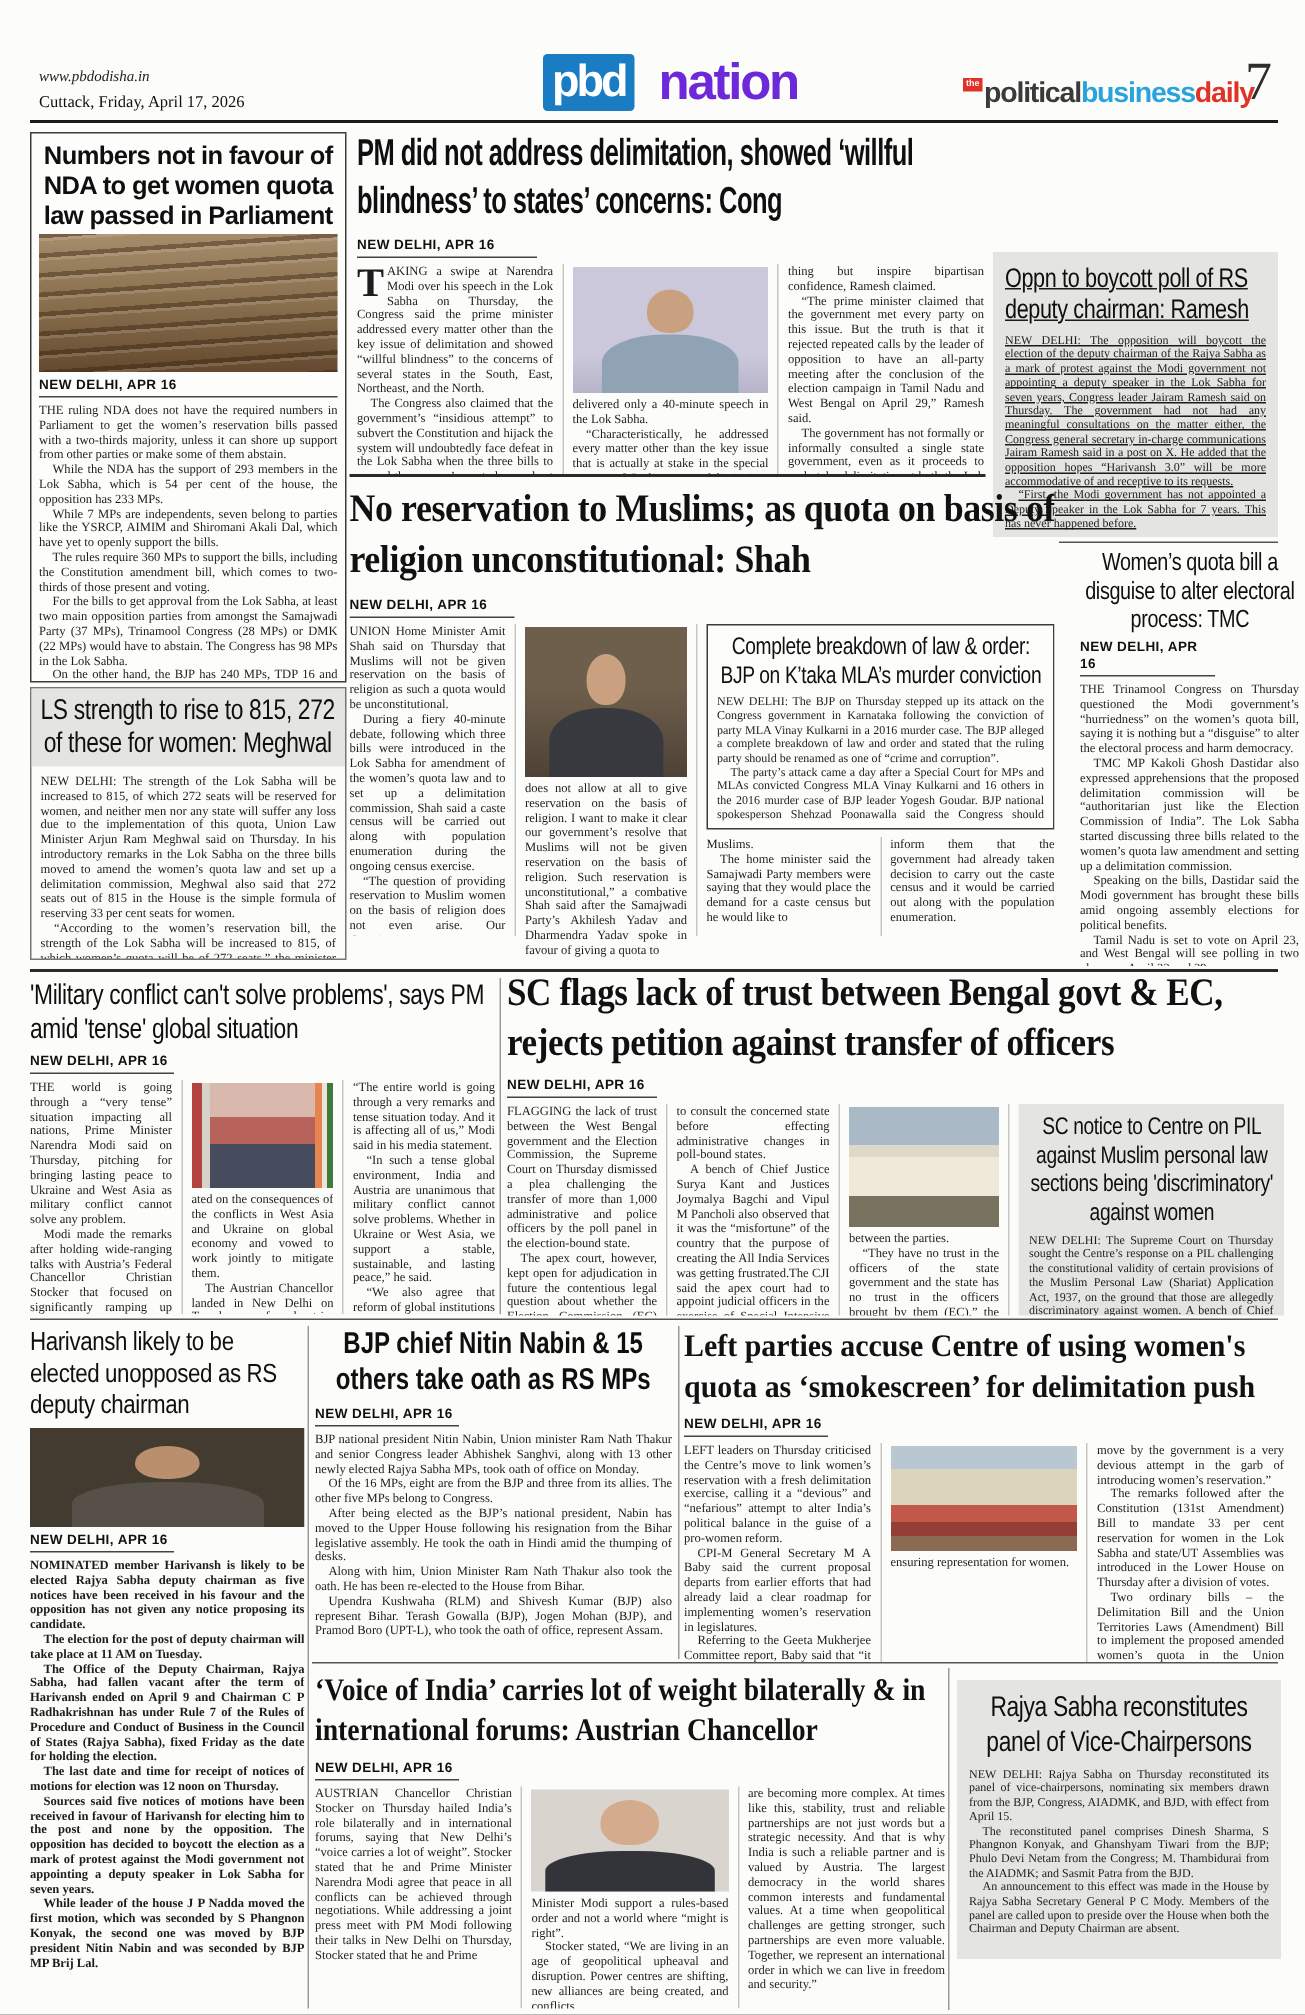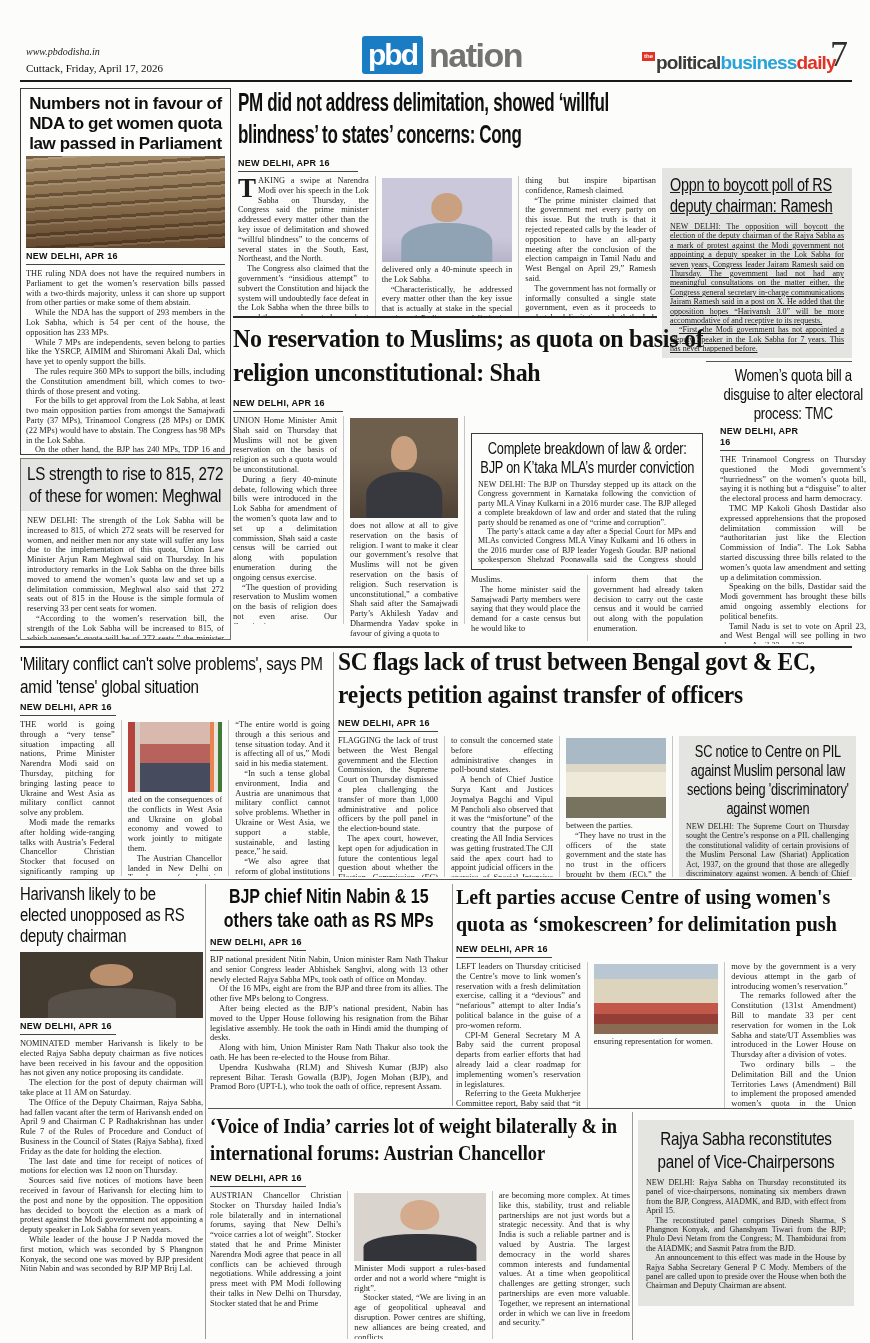--- a/index.html
+++ b/index.html
@@ -4,22 +4,22 @@
 <style>
   html,body{margin:0;padding:0;background:#888;}
   .page{position:relative;width:870px;height:1343px;background:#fcfcfa;margin:0 auto;overflow:hidden;
         font-family:"Liberation Serif",serif;color:#1b1b1b;}
   .abs{position:absolute;}
   
   .site{font:italic 10px/12px "Liberation Serif",serif;color:#222;}
   .place{font:11px/14px "Liberation Serif",serif;color:#111;margin-top:3px;}
   .logo-box{display:inline-block;background:#1a7dc4;color:#fff;font:bold 30px/38px "Liberation Sans",sans-serif;
             padding:0 6px;letter-spacing:-2px;border-radius:3px;vertical-align:middle;}
-  .logo-section{display:inline-block;color:#737373;font:bold 34px/38px "Liberation Sans",sans-serif;
-            letter-spacing:-1.5px;margin-left:6px;vertical-align:middle;}
+  .logo-section{display:inline-block;color:#6d28d9;font:bold 34px/38px "Liberation Sans",sans-serif;
+            letter-spacing:-1.5px;margin-left:16px;vertical-align:middle;}
   .brand{font:bold 19px/22px "Liberation Sans",sans-serif;letter-spacing:-.8px;white-space:nowrap;}
   .brand .the{display:inline-block;background:#e03226;color:#fff;font:bold 6px/7px "Liberation Sans",sans-serif;
             padding:1px 2px;vertical-align:top;margin-right:1px;letter-spacing:0;}
   .brand .pol{color:#3a3a3a;}
   .brand .bus{color:#29a3dc;}
   .brand .dly{color:#e03226;}
   .pageno{font:36px/40px "Liberation Serif",serif;color:#2e2e2e;}
   .mast-rule{background:#1a1a1a;height:2px;}
   
   .vr{background:#9a9a96;width:1px;}
@@ -153,21 +153,21 @@
           <p>During a fiery 40-minute debate, following which three bills were introduced in the Lok Sabha for amendment of the women’s quota law and to set up a delimitation commission, Shah said a caste census will be carried out along with population enumeration during the ongoing census exercise.</p>
           <p>“The question of providing reservation to Muslim women on the basis of religion does not even arise. Our Constitution</p>
         </div>
       <div class="col" style="max-width:108px;">
         <div class="ph ph-shah fig" style="height:100px;"></div>
         <div class="bd">
             <p>does not allow at all to give reservation on the basis of religion. I want to make it clear our government’s resolve that Muslims will not be given reservation on the basis of religion. Such reservation is unconstitutional,” a combative Shah said after the Samajwadi Party’s Akhilesh Yadav and Dharmendra Yadav spoke in favour of giving a quota to</p>
           </div>
       </div>
       <div class="col">
-        <div class="borderbox" style="padding:5px 6px;margin-top:17px;">
+        <div class="borderbox" style="padding:5px 6px;">
           <div class="hl hl-cond sx80c" style="font-size:16px;line-height:19px;text-align:center;">Complete breakdown of law &amp; order: BJP on K’taka MLA’s murder conviction</div>
           <div class="bd bd-sm" style="margin-top:3px;height:84px;">
               <p>NEW DELHI: The BJP on Thursday stepped up its attack on the Congress government in Karnataka following the conviction of party MLA Vinay Kulkarni in a 2016 murder case. The BJP alleged a complete breakdown of law and order and stated that the ruling party should be renamed as one of “crime and corruption”.</p>
               <p>The party’s attack came a day after a Special Court for MPs and MLAs convicted Congress MLA Vinay Kulkarni and 16 others in the 2016 murder case of BJP leader Yogesh Goudar. BJP national spokesperson Shehzad Poonawalla said the Congress should rename itself from INC to “CNC – crime and corruption”.</p>
             </div>
         </div>
         <div class="cols" style="margin-top:5px;height:66px;">
           <div class="col bd">
               <p>Muslims.</p>
               <p>The home minister said the Samajwadi Party members were saying that they would place the demand for a caste census but he would like to</p>
@@ -203,21 +203,21 @@
           <p>Modi made the remarks after holding wide-ranging talks with Austria’s Federal Chancellor Christian Stocker that focused on significantly ramping up bilateral ties in areas of trade, defence and infrastructure.</p>
         </div>
       <div class="col">
         <div class="ph ph-meet" style="height:70px;"></div>
         <div class="bd">
             <p>ated on the consequences of the conflicts in West Asia and Ukraine on global economy and vowed to work jointly to mitigate them.</p>
             <p>The Austrian Chancellor landed in New Delhi on Tuesday on a four-day trip. It is Stocker’s first official trip outside Europe and first trip by an Austrian Chancellor to India after four decades.</p>
           </div>
       </div>
       <div class="col bd">
-          <p>“The entire world is going through a this serious and tense situation today. And it is affecting all of us,” Modi said in his media statement.</p>
+          <p>“The entire world is going through a very remarks and tense situation today. And it is affecting all of us,” Modi said in his media statement.</p>
           <p>“In such a tense global environment, India and Austria are unanimous that military conflict cannot solve problems. Whether in Ukraine or West Asia, we support a stable, sustainable, and lasting peace,” he said.</p>
           <p>“We also agree that reform of global institutions is essential to address growing global challenges. And eradicating terrorism is our shared commitment,” Modi noted.</p>
         </div>
     </div>
   </div>
 
   <div class="abs vr" style="left:333px;top:652px;height:224px;"></div>
 
   <div class="abs" style="left:338px;top:645px;width:518px;height:232px;overflow:hidden;">
     <div class="hl-serif" style="font-size:26px;line-height:33px;letter-spacing:-.3px;transform:scaleX(.9);width:111%;">SC flags lack of trust between Bengal govt &amp; EC, rejects petition against transfer of officers</div>
@@ -249,23 +249,23 @@
       </div>
     </div>
   </div>
 
   <div class="abs hr" style="left:20px;top:879px;width:832px;"></div>
 
   <div class="abs" style="left:20px;top:884px;width:183px;height:455px;overflow:hidden;">
     <div class="hl hl-cond" style="font-size:17.5px;line-height:21px;transform:scaleX(.85);width:117%;transform-origin:0 0;">Harivansh likely to be elected unopposed as RS deputy chairman</div>
     <div class="ph ph-hari fig" style="height:66px;margin-top:5px;"></div>
     <div class="dl" style="width:96px;">NEW DELHI, APR 16</div>
-    <div class="bd" style="height:300px;">
+    <div class="bd" style="height:300px;font-weight:bold;">
         <p>NOMINATED member Harivansh is likely to be elected Rajya Sabha deputy chairman as five notices have been received in his favour and the opposition has not given any notice proposing its candidate.</p>
-        <p>The election for the post of deputy chairman will take place at 11 AM on Saturday.</p>
+        <p>The election for the post of deputy chairman will take place at 11 AM on Tuesday.</p>
         <p>The Office of the Deputy Chairman, Rajya Sabha, had fallen vacant after the term of Harivansh ended on April 9 and Chairman C P Radhakrishnan has under Rule 7 of the Rules of Procedure and Conduct of Business in the Council of States (Rajya Sabha), fixed Friday as the date for holding the election.</p>
         <p>The last date and time for receipt of notices of motions for election was 12 noon on Thursday.</p>
         <p>Sources said five notices of motions have been received in favour of Harivansh for electing him to the post and none by the opposition. The opposition has decided to boycott the election as a mark of protest against the Modi government not appointing a deputy speaker in Lok Sabha for seven years.</p>
         <p>While leader of the house J P Nadda moved the first motion, which was seconded by S Phangnon Konyak, the second one was moved by BJP president Nitin Nabin and was seconded by BJP MP Brij Lal.</p>
       </div>
   </div>
 
   <div class="abs vr" style="left:205px;top:884px;height:455px;"></div>
 
   <div class="abs" style="left:210px;top:884px;width:238px;height:220px;overflow:hidden;">

